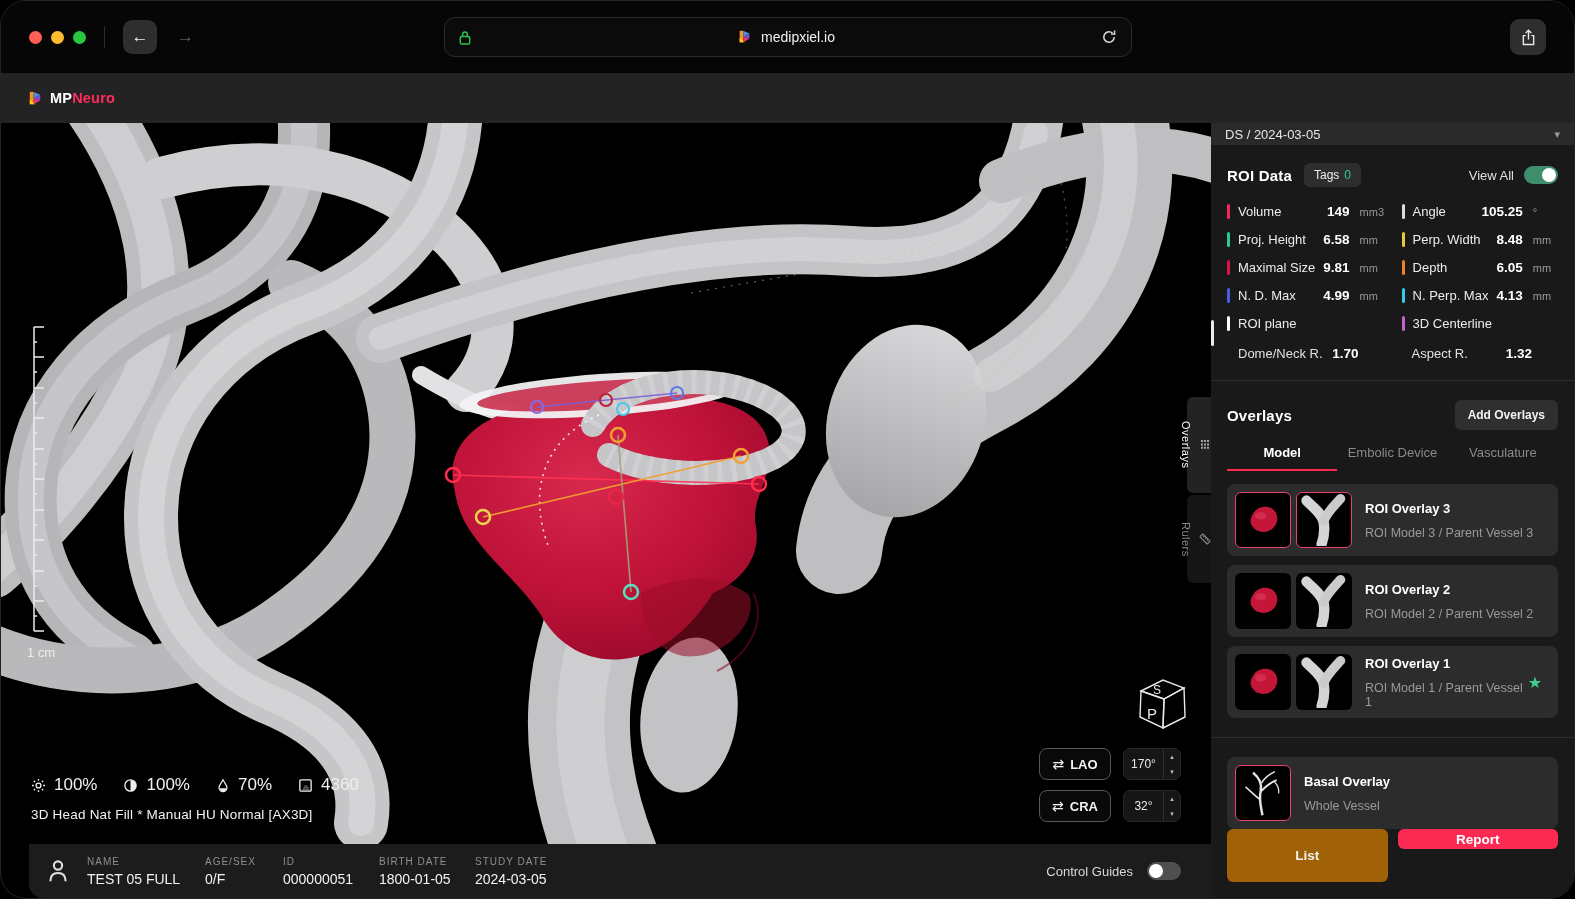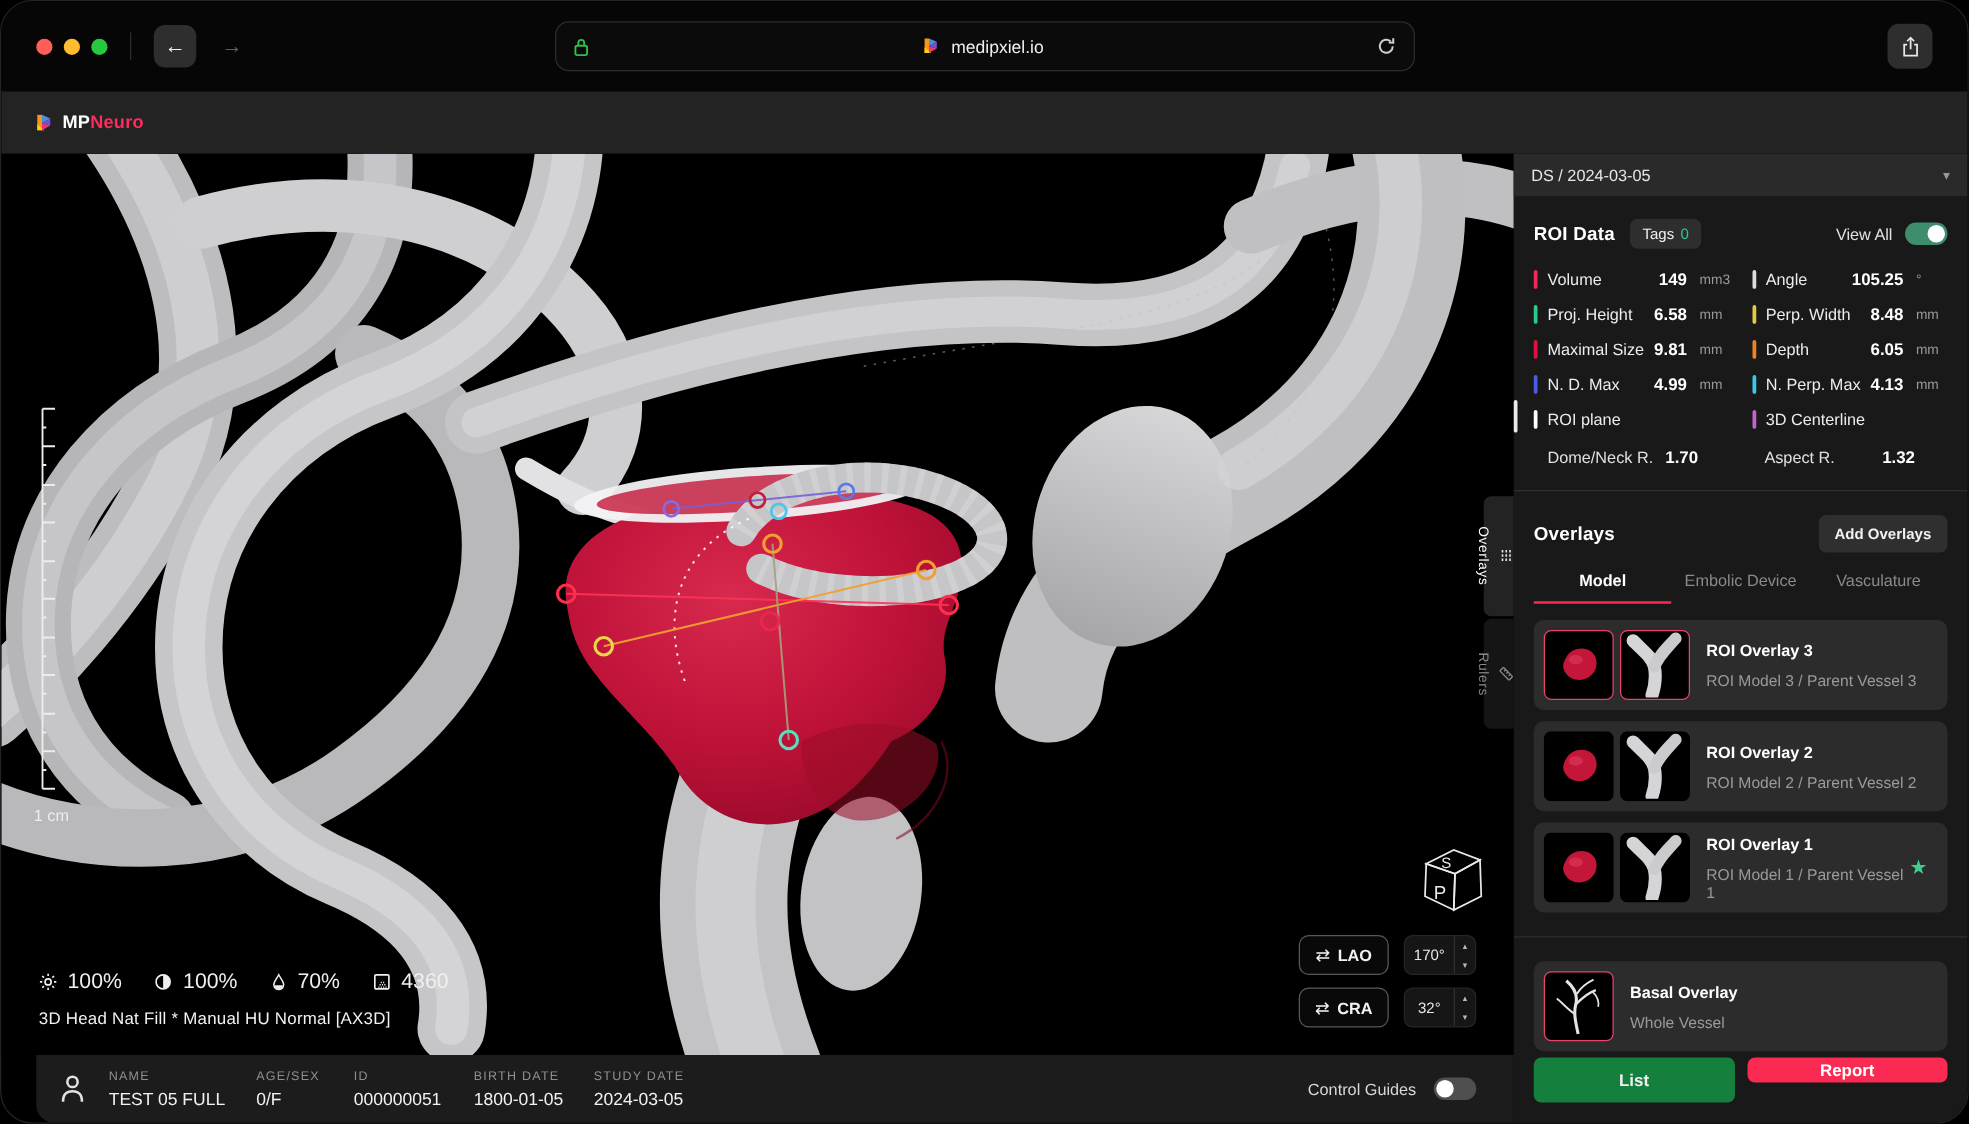--- a/index.html
+++ b/index.html
@@ -110,21 +110,21 @@
   .card { background:#2c2c2c; border-radius:8px; padding:8px; display:flex; align-items:center; }
   .thumb { width:56px; height:56px; border-radius:6px; background:#000; border:1.5px solid transparent; flex:none; overflow:hidden; }
   .thumb + .thumb { margin-left:5px; }
   .thumb.sel { border-color:#e8436b; }
   .card-text { margin-left:13px; display:flex; flex-direction:column; gap:10px; }
   .card-title { color:#fff; font-size:13px; font-weight:700; }
   .card-sub { color:#9a9a9a; font-size:12.5px; }
   .star { margin-left:auto; margin-right:8px; color:#3ECF8E; font-size:16px; }
 
   .sb-footer { margin-top:auto; display:flex; gap:10px; }
-  .btn-list { flex:1; height:36px; border-radius:6px; background:#15803d; color:#f0f0f0; font-size:13.5px; font-weight:700;
+  .btn-list { flex:1; height:53px; border-radius:6px; background:#a16207; color:#f0f0f0; font-size:13.5px; font-weight:700;
               display:flex; align-items:center; justify-content:center; }
   .btn-report { flex:1; height:20px; border-radius:6px; background:#FA2A52; color:#fff; font-size:13.5px; font-weight:700;
               display:flex; align-items:center; justify-content:center; }
 
   
   .side-tab { position:absolute; width:24px; border-radius:6px 0 0 6px; display:flex; flex-direction:column;
               align-items:center; gap:7px; padding:9px 0; writing-mode:vertical-rl; font-size:11px; letter-spacing:.5px; }
   .side-tab svg { flex:none; }
   .tab-overlays { right:363px; top:274px; height:96px; background:#232323; color:#fff; }
   .tab-rulers   { right:363px; top:372px; height:88px; background:#151515; color:#8a8a8a; }

